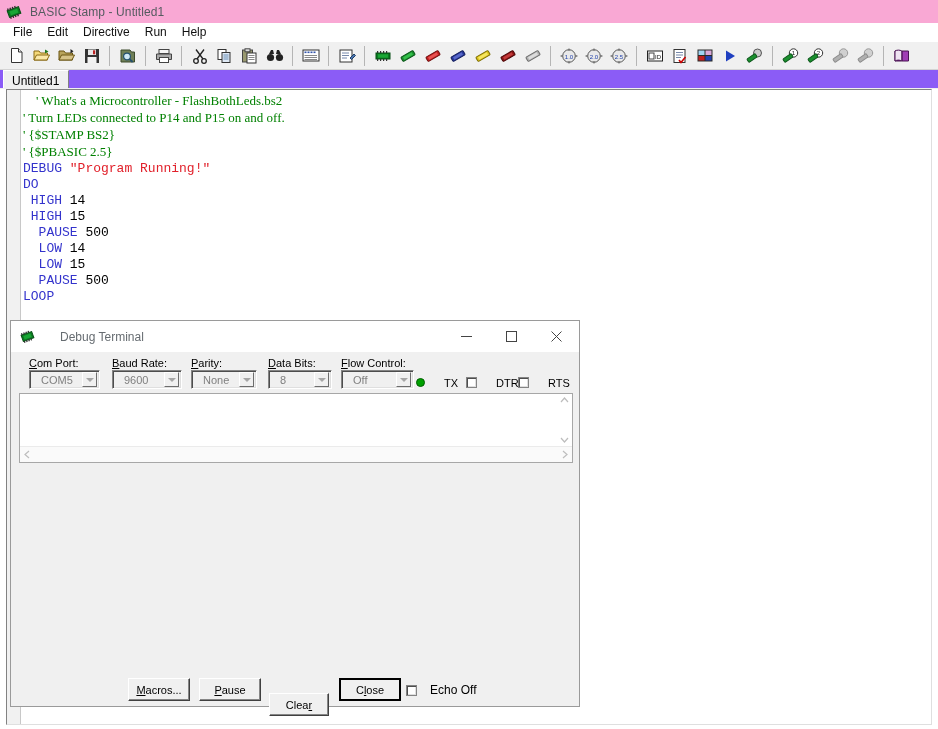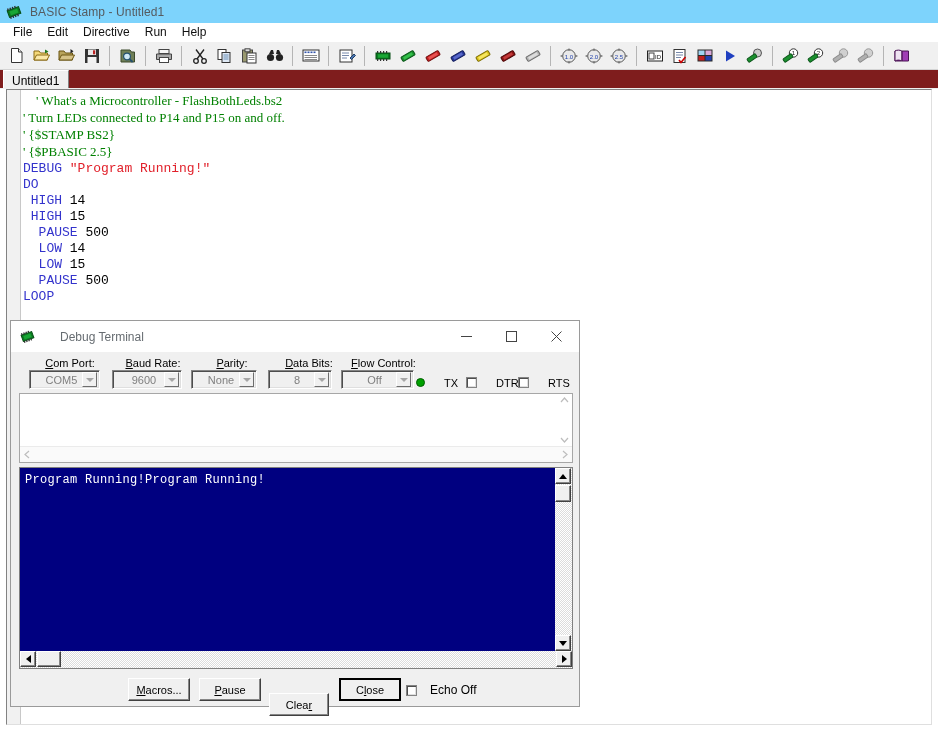--- a/index.html
+++ b/index.html
@@ -18,21 +18,21 @@
     background: #1b6ca8;
   }
   #top-accent-rest {
     position: absolute; left: 886px; top: 0; width: 52px; height: 3px;
     background: #e4e4e4;
   }
 
   
   #titlebar {
     position: absolute; left: 0; top: 0; width: 938px; height: 24px;
-    background: #7dd3fc;
+    background: #f9a8d4;
     display: flex; align-items: center; padding-left: 5px;
   }
   #app-icon { width: 18px; height: 16px; position: relative; flex: 0 0 auto; }
   #titlebar .title-text {
     font-size: 12px; color: #555b60; margin-left: 7px; letter-spacing: .1px;
   }
 
   
   #menubar {
     position: absolute; left: 0; top: 23px; width: 938px; height: 19px;
@@ -55,21 +55,21 @@
     width: 25px; height: 24px; display: flex; align-items: center;
     justify-content: center; flex: 0 0 auto; cursor: default;
   }
   .tb-sep {
     width: 1px; height: 20px; background: #b5b5b5; margin: 0 5px; flex: 0 0 auto;
   }
 
   
   #tabstrip {
     position: absolute; left: 0; top: 70px; width: 938px; height: 19px;
-    background: #7f1d1d;
+    background: #8b5cf6;
   }
   #tab-untitled1 {
     position: absolute; left: 3px; top: 0px; height: 19px;
     padding: 2px 9px 0 8px;
     background: #f0f0f0;
     border-left: 1px solid #ffffff;
     border-top: 1px solid #ffffff;
     border-right: 1px solid #828282;
     font-size: 12px; color: #000; line-height: 16px;
   }
@@ -117,21 +117,21 @@
   #dt-winbtns {
     position: absolute; right: 0; top: 0; height: 31px; display: flex;
   }
   .dt-winbtn {
     width: 45px; height: 31px; display: flex; align-items: center;
     justify-content: center; cursor: default;
   }
 
   
   #dt-settings {
-    position: absolute; left: 0; top: 31px; width: 100%; height: 48px; text-align: center;
+    position: absolute; left: 0; top: 31px; width: 100%; height: 48px;
   }
   .field { position: absolute; }
   .field-label {
     font-size: 11px; color: #000; margin-bottom: 1px; white-space: nowrap;
   }
   .field-label u { text-decoration: underline; }
   .combo {
     height: 19px; background: #f0f0f0;
     border: 1px solid #848484;
     border-top-color: #848484; border-left-color: #848484;
@@ -718,43 +718,20 @@
     <div style="position:absolute;left:0;bottom:0;width:100%;height:16px;background:#fafafa;border-top:1px solid #ebebeb;display:flex;justify-content:space-between;align-items:center;padding:0 4px">
       <svg width="6" height="9">
           <polyline points="5,1 1,4.5 5,8" fill="none" stroke="#bdbdbd" stroke-width="1.2"></polyline>
         </svg>
       <svg width="6" height="9">
           <polyline points="1,1 5,4.5 1,8" fill="none" stroke="#bdbdbd" stroke-width="1.2"></polyline>
         </svg>
     </div>
   </div>
 
-  <div style="position:absolute;left:8px;top:146px;width:554px;height:202px;background:#000080;border:1px solid #808080">
-    <div style="position:absolute;left:5px;top:5px;right:22px;font-family:'Liberation Mono','DejaVu Sans Mono',monospace;font-size:12px;color:#fff;white-space:pre;line-height:14px;letter-spacing:.3px">Program Running!Program Running!</div>
-
-    <div style="position:absolute;right:0;top:0;width:17px;bottom:17px;background:repeating-conic-gradient(#ffffff 0 25%, #dcdcdc 0 50%) 0 0/2px 2px">
-      <div class="sb-btn" style="left:0;top:0">
-          <span class="tri tri-up"></span>
-        </div>
-      <div class="sb-thumb" style="left:0;top:17px;width:16px;height:17px"></div>
-      <div class="sb-btn" style="left:0;bottom:0">
-          <span class="tri tri-down"></span>
-        </div>
-    </div>
-
-    <div style="position:absolute;left:0;bottom:0;right:0;height:17px;background:repeating-conic-gradient(#ffffff 0 25%, #dcdcdc 0 50%) 0 0/2px 2px">
-      <div class="sb-btn" style="left:0;top:0">
-          <span class="tri tri-left"></span>
-        </div>
-      <div class="sb-thumb" style="left:17px;top:0;width:24px;height:16px"></div>
-      <div class="sb-btn" style="right:0;top:0">
-          <span class="tri tri-right"></span>
-        </div>
-    </div>
-  </div>
 
   <div style="position:absolute;left:0;top:352px;width:100%;height:35px">
     <div class="winbtn" style="left:117px;top:5px;width:62px">
         <span><u>M</u>acros...</span>
       </div>
     <div class="winbtn" style="left:188px;top:5px;width:62px">
         <span><u>P</u>ause</span>
       </div>
     <div class="winbtn" style="left:258px;top:20px;width:44px">
         <span>Clea<u>r</u></span>

